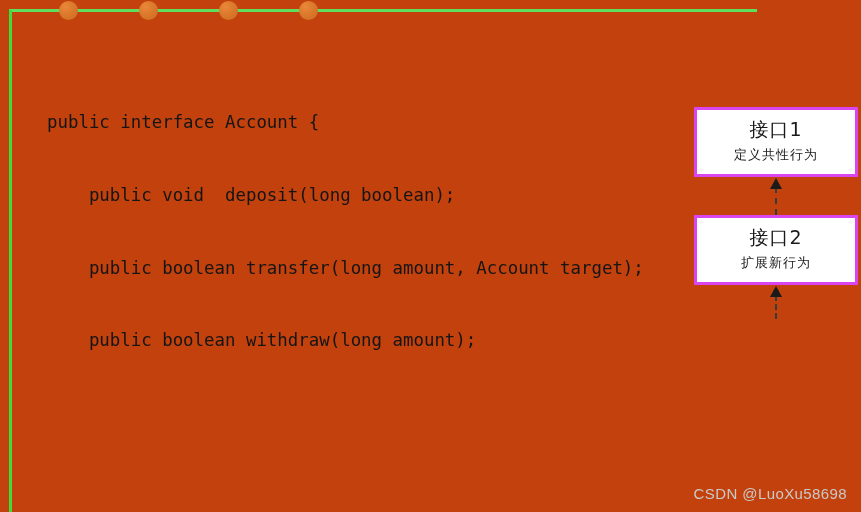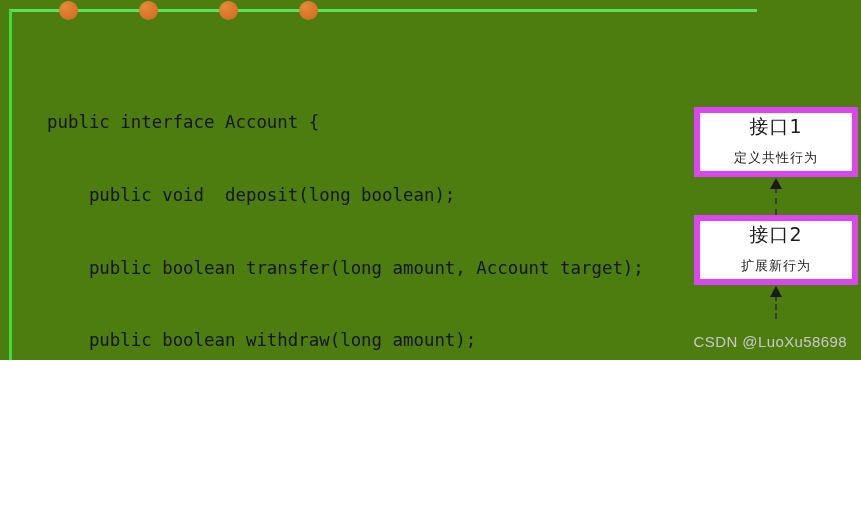--- a/index.html
+++ b/index.html
@@ -9,22 +9,22 @@
   body {
     width: 861px;
     height: 512px;
     background: #ffffff;
     font-family: "Liberation Sans", sans-serif;
     overflow: hidden;
   }
   #slide {
     position: relative;
     width: 861px;
-    height: 360px;
-    background: #4d7c0f;
+    height: 512px;
+    background: #c2410c;
     overflow: hidden;
   }
 
   
   .deco-vline {
     position: absolute;
     left: 9px;
     top: 10px;
     width: 3px;
     height: 502px;
@@ -62,29 +62,29 @@
   .code .ln {
     display: block;
     height: 24.2px;
     white-space: pre;
   }
 
   
   .note-box {
     position: absolute;
     box-sizing: border-box;
-    border: 6px solid #d946ef;
+    border: 3px solid #d946ef;
     background: #ffffff;
     text-align: center;
     font-family: "DejaVu Sans", sans-serif;
     color: #1a1a1a;
     display: flex;
     flex-direction: column;
     align-items: center;
-    justify-content: space-between;
+    justify-content: center;
   }
   .note-box .l1 {
     font-size: 19px;
     line-height: 26px;
     letter-spacing: 1px;
   }
   .note-box .l2 {
     font-size: 13px;
     line-height: 26px;
     letter-spacing: 1px;

